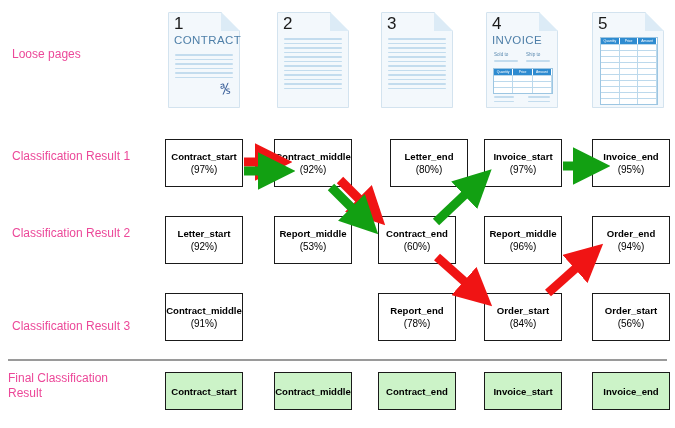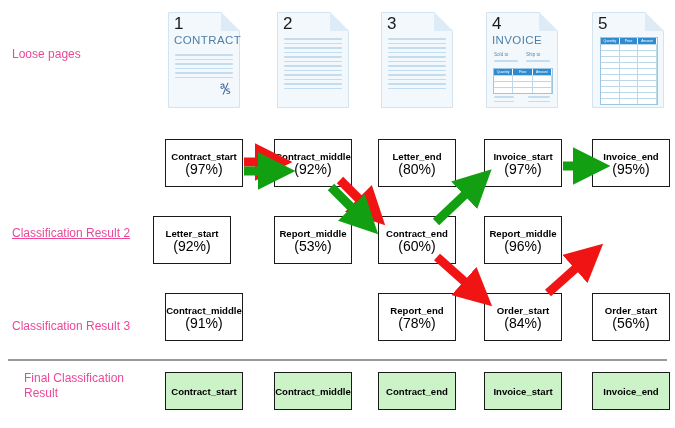--- a/index.html
+++ b/index.html
@@ -34,43 +34,44 @@
   .minitbl .trow{display:flex;height:5px;border-top:1px solid #bcd9ec;}
   .minitbl .trow i{flex:1;border-right:1px solid #bcd9ec;}
   .lbl-sm{position:absolute;font-size:4.6px;color:#5a8ab0;}
 
   
   .cbox{position:absolute;width:78px;height:48px;background:#fff;
         border:1.6px solid #1a1a1a;box-sizing:border-box;
         display:flex;flex-direction:column;align-items:center;
         justify-content:center;z-index:3;}
   .cbox .t{font-size:9.6px;font-weight:bold;line-height:13px;white-space:nowrap;}
-  .cbox .p{font-size:14px;line-height:13px;}
+  .cbox .p{font-size:10px;line-height:13px;}
 
   
   .fbox{position:absolute;width:78px;height:38px;background:#ccf3c8;
         border:1.6px solid #1a1a1a;box-sizing:border-box;
         display:flex;align-items:center;justify-content:center;z-index:3;}
   .fbox .t{font-size:9.6px;font-weight:bold;white-space:nowrap;}
 
   .sep{position:absolute;left:8px;top:359px;width:659px;height:2px;
        background:#9a9a9a;}
 
   svg.arrows{position:absolute;left:0;top:0;width:675px;height:428px;
              pointer-events:none;z-index:5;}
 </style>
 </head>
 <body>
 
 <div class="canvas">
 
   <div class="row-label" style="left:12px;top:47px;">Loose pages</div>
-  <div class="row-label" style="left:12px;top:226px;text-decoration:underline;">Classification Result 2</div>
+  <div class="row-label" style="left:12px;top:149px;">Classification Result 1</div>
+  <div class="row-label" style="left:12px;top:226px;">Classification Result 2</div>
   <div class="row-label" style="left:12px;top:303px;margin-top:16px;">Classification Result 3</div>
-  <div class="row-label" style="left:24px;top:371px;">Final Classification
+  <div class="row-label" style="left:8px;top:371px;">Final Classification
 Result</div>
 
   <div class="page" style="left:168px;top:12px;">
     <div class="sheet"></div>
     <div class="fold"></div>
     <div class="num">1</div>
     <div class="hdr">CONTRACT</div>
     <div class="lines" style="top:42px;">
       <div class="ln"></div>
         <div class="ln"></div>
@@ -231,48 +232,52 @@
   </div>
 
   <div class="cbox" style="left:165px;top:139px;">
     <div class="t">Contract_start</div>
     <div class="p">(97%)</div>
   </div>
   <div class="cbox" style="left:274px;top:139px;">
     <div class="t">Contract_middle</div>
     <div class="p">(92%)</div>
   </div>
-  <div class="cbox" style="left:378px;top:139px;">
+  <div class="cbox" style="left:390px;top:139px;">
     <div class="t">Letter_end</div>
     <div class="p">(80%)</div>
   </div>
   <div class="cbox" style="left:484px;top:139px;">
     <div class="t">Invoice_start</div>
     <div class="p">(97%)</div>
   </div>
   <div class="cbox" style="left:592px;top:139px;">
     <div class="t">Invoice_end</div>
     <div class="p">(95%)</div>
   </div>
 
-  <div class="cbox" style="left:153px;top:216px;">
+  <div class="cbox" style="left:165px;top:216px;">
     <div class="t">Letter_start</div>
     <div class="p">(92%)</div>
   </div>
   <div class="cbox" style="left:274px;top:216px;">
     <div class="t">Report_middle</div>
     <div class="p">(53%)</div>
   </div>
   <div class="cbox" style="left:378px;top:216px;">
     <div class="t">Contract_end</div>
     <div class="p">(60%)</div>
   </div>
   <div class="cbox" style="left:484px;top:216px;">
     <div class="t">Report_middle</div>
     <div class="p">(96%)</div>
+  </div>
+  <div class="cbox" style="left:592px;top:216px;">
+    <div class="t">Order_end</div>
+    <div class="p">(94%)</div>
   </div>
 
   <div class="cbox" style="left:165px;top:293px;">
     <div class="t">Contract_middle</div>
     <div class="p">(91%)</div>
   </div>
   <div class="cbox" style="left:378px;top:293px;text-align:right;">
     <div class="t">Report_end</div>
     <div class="p">(78%)</div>
   </div>

